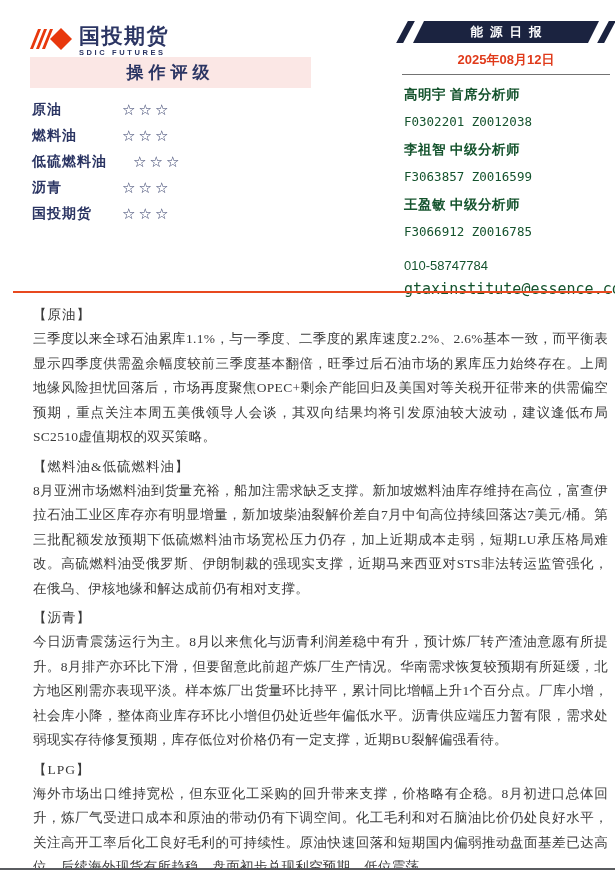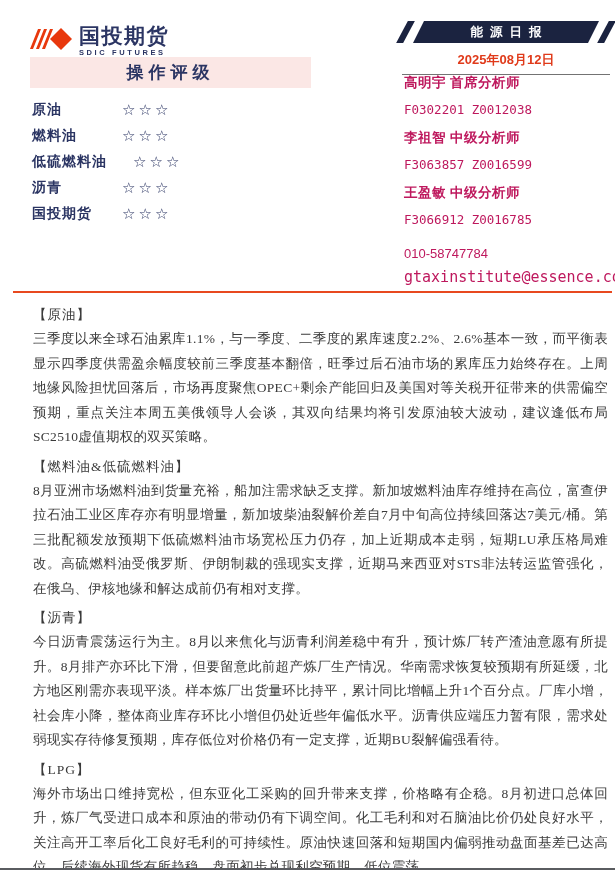--- a/index.html
+++ b/index.html
@@ -26,21 +26,21 @@
     color:#E03A1A;font-weight:bold;font-size:13px;padding-bottom:5px;border-bottom:1px solid #737373;}
   
   .ratings-title{position:absolute;top:57px;left:30px;width:281px;height:31px;background:#FBE7E5;
     color:#2B3563;font-weight:bold;font-size:17px;letter-spacing:5px;
     display:flex;align-items:center;justify-content:center;}
   .ratings-list{position:absolute;top:97px;left:32px;width:290px;}
   .rating-row{display:flex;align-items:center;height:26px;color:#2B3563;}
   .rating-label{font-weight:bold;font-size:14px;min-width:64px;letter-spacing:1px;}
   .rating-stars{font-size:15px;letter-spacing:3px;margin-left:26px;white-space:nowrap;}
   
-  .analysts{position:absolute;top:69px;left:404px;width:206px;color:#be185d;}
+  .analysts{position:absolute;top:81px;left:404px;width:206px;color:#14532d;}
   .analyst-name-row{font-weight:bold;font-size:13.5px;height:27px;line-height:27px;letter-spacing:0.5px;}
   .analyst-codes{font-family:"DejaVu Sans Mono","Liberation Mono",monospace;
     font-size:12.5px;height:28px;line-height:28px;}
   .contact{margin-top:8px;}
   .contact-phone{font-family:Liberation Sans, sans-serif;font-size:13px;height:24px;line-height:24px;}
   .contact-email{font-family:"DejaVu Sans Mono","Liberation Mono",monospace;font-size:15px;height:22px;line-height:22px;}
   
   .red-divider{position:absolute;top:291px;left:13px;width:599px;border-top:2px solid #E8491F;}
   
   .content{position:absolute;top:303px;left:33px;width:575px;color:#3A3A3A;font-size:13.5px;}

